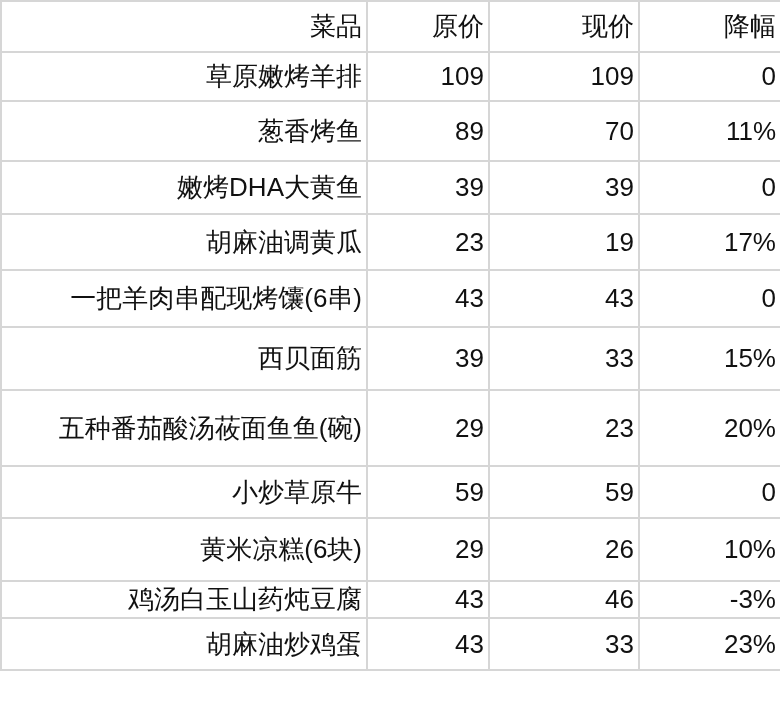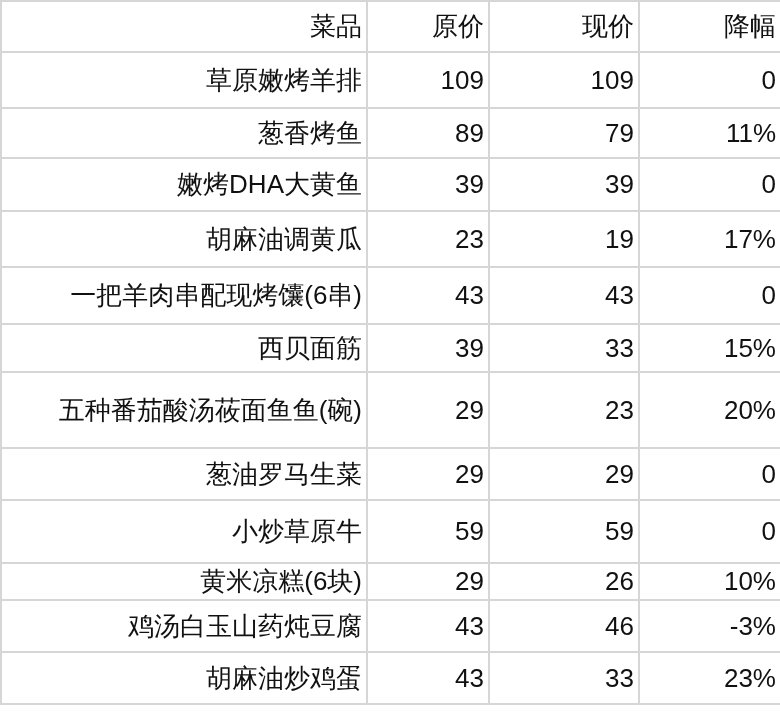--- a/index.html
+++ b/index.html
@@ -31,26 +31,26 @@
     padding: 0 4px 0 9px;
     text-align: right;
     vertical-align: middle;
     font-weight: 400;
     white-space: nowrap;
     overflow: hidden;
     background: #ffffff;
   }
   
   thead tr               { height: 51px; }
-  tbody tr:nth-child(1)  { height: 56px; }
-  tbody tr:nth-child(2)  { height: 50px; }
+  tbody tr:nth-child(1)  { height: 49px; }
+  tbody tr:nth-child(2)  { height: 60px; }
   tbody tr:nth-child(3)  { height: 53px; }
   tbody tr:nth-child(4)  { height: 56px; }
   tbody tr:nth-child(5)  { height: 57px; margin-top: 48px; }
-  tbody tr:nth-child(6)  { height: 48px; padding-left: 36px; }
+  tbody tr:nth-child(6)  { height: 63px; padding-left: 36px; }
   tbody tr:nth-child(7)  { height: 76px; }
   tbody tr:nth-child(8)  { height: 52px; }
   tbody tr:nth-child(9)  { height: 63px; }
   tbody tr:nth-child(10) { height: 36px; }
   tbody tr:nth-child(11) { height: 52px; border-radius: 21px; }
   tbody tr:nth-child(12) { height: 52px; }
 </style>
 </head>
 <body>
 
@@ -72,21 +72,21 @@
   <tbody id="table-body">
       <tr>
         <td>草原嫩烤羊排</td>
         <td>109</td>
         <td>109</td>
         <td>0</td>
       </tr>
       <tr>
         <td>葱香烤鱼</td>
         <td>89</td>
-        <td>79</td>
+        <td>70</td>
         <td>11%</td>
       </tr>
       <tr>
         <td>嫩烤DHA大黄鱼</td>
         <td>39</td>
         <td>39</td>
         <td>0</td>
       </tr>
       <tr>
         <td>胡麻油调黄瓜</td>
@@ -106,26 +106,20 @@
         <td>33</td>
         <td>15%</td>
       </tr>
       <tr>
         <td>五种番茄酸汤莜面鱼鱼(碗)</td>
         <td>29</td>
         <td>23</td>
         <td>20%</td>
       </tr>
       <tr>
-        <td>葱油罗马生菜</td>
-        <td>29</td>
-        <td>29</td>
-        <td>0</td>
-      </tr>
-      <tr>
         <td>小炒草原牛</td>
         <td>59</td>
         <td>59</td>
         <td>0</td>
       </tr>
       <tr>
         <td>黄米凉糕(6块)</td>
         <td>29</td>
         <td>26</td>
         <td>10%</td>

